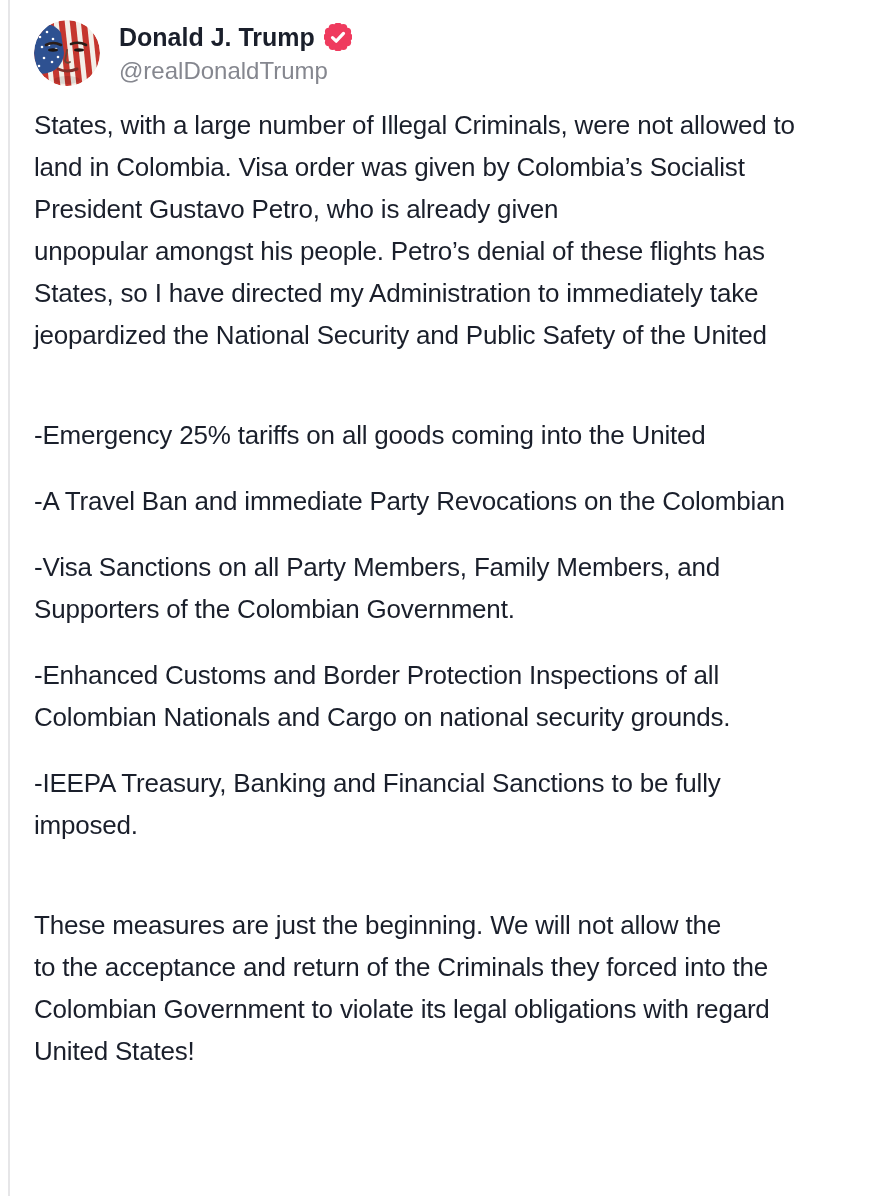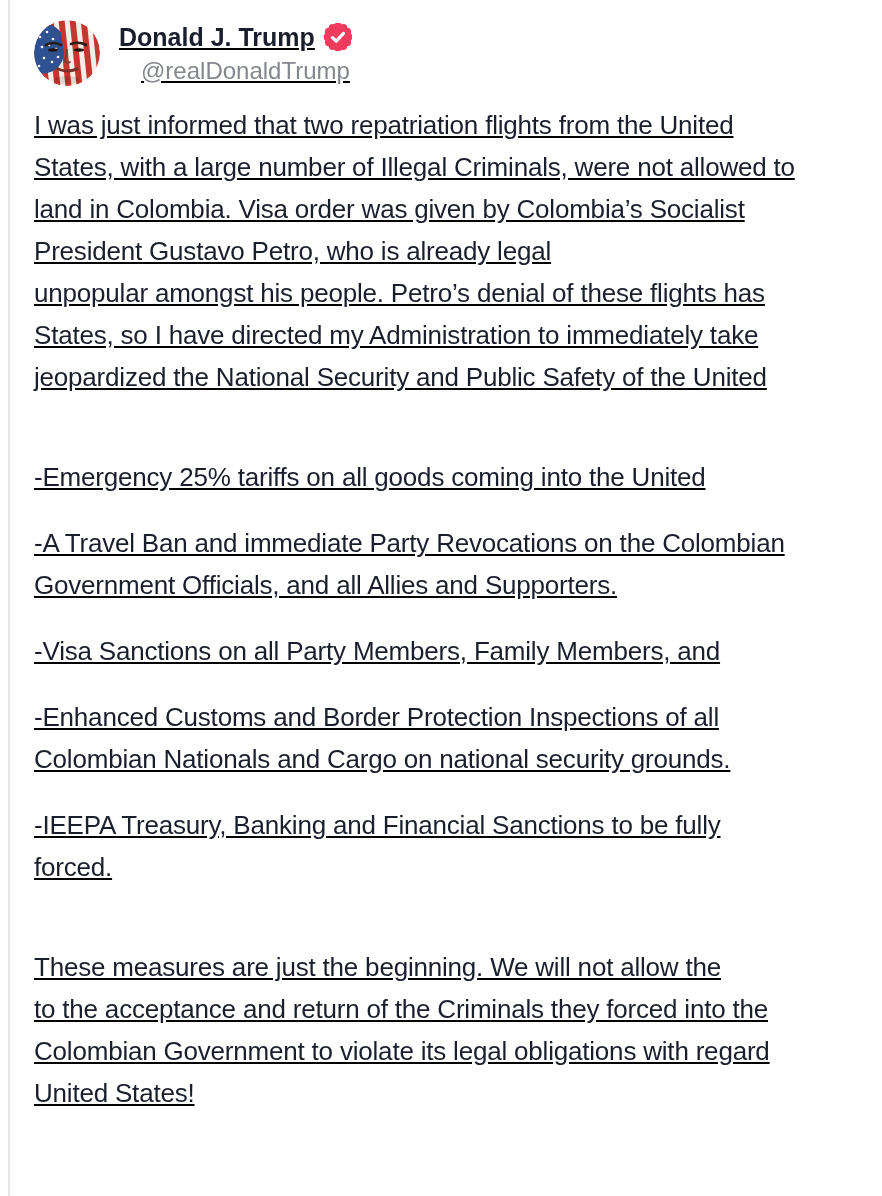--- a/index.html
+++ b/index.html
@@ -9,21 +9,20 @@
     width: 882px;
     height: 1196px;
     overflow: hidden;
     font-family: "Liberation Sans", sans-serif;
   }
   .post {
     position: relative;
     width: 882px;
     height: 948px;
     background: #ffffff;
-    text-decoration: underline;
   }
   .left-border {
     position: absolute;
     left: 8px;
     top: 0;
     width: 2px;
     height: 1196px;
     background: #e6e6e8;
   }
   .content {
@@ -59,21 +58,20 @@
     display: inline-flex;
     width: 28px;
     height: 28px;
   }
   .handle {
     margin-top: 5px;
     font-size: 24px;
     font-weight: 400;
     color: #85878f;
     line-height: 28px;
-    margin-left: 22px;
   }
   .post-body {
     margin-top: 18px;
     font-size: 26px;
     line-height: 42px;
     letter-spacing: -0.2px;
     color: #1a1f2b;
   }
   .paragraph {
     margin: 0 0 24px 0;
@@ -157,45 +155,44 @@
               <polyline points="8.5,14.6 12.2,18.2 19.5,10.4" fill="none" stroke="#ffffff" stroke-width="3.2" stroke-linecap="round" stroke-linejoin="round"></polyline>
             </svg>
           </span>
         </div>
         <div class="handle" style="color: rgb(133, 135, 143);">@realDonaldTrump</div>
       </div>
     </header>
 
     <main class="post-body" style="color: rgb(26, 31, 43);">
         <div class="paragraph">
-          <div class="post-line">I was just informed that two repatriation flights from the United</div>
           <div class="post-line">States, with a large number of Illegal Criminals, were not allowed to</div>
           <div class="post-line">land in Colombia. Visa order was given by Colombia’s Socialist</div>
-          <div class="post-line">President Gustavo Petro, who is already legal</div>
+          <div class="post-line">President Gustavo Petro, who is already given</div>
           <div class="post-line">unpopular amongst his people. Petro’s denial of these flights has</div>
           <div class="post-line">States, so I have directed my Administration to immediately take</div>
           <div class="post-line">jeopardized the National Security and Public Safety of the United</div>
         </div>
         <div class="paragraph extra-gap">
           <div class="post-line">-Emergency 25% tariffs on all goods coming into the United</div>
         </div>
         <div class="paragraph">
           <div class="post-line">-A Travel Ban and immediate Party Revocations on the Colombian</div>
-          <div class="post-line">Government Officials, and all Allies and Supporters.</div>
         </div>
         <div class="paragraph">
           <div class="post-line">-Visa Sanctions on all Party Members, Family Members, and</div>
+          <div class="post-line">Supporters of the Colombian Government.</div>
         </div>
         <div class="paragraph">
           <div class="post-line">-Enhanced Customs and Border Protection Inspections of all</div>
           <div class="post-line">Colombian Nationals and Cargo on national security grounds.</div>
         </div>
         <div class="paragraph">
           <div class="post-line">-IEEPA Treasury, Banking and Financial Sanctions to be fully</div>
-          <div class="post-line">forced.</div>
+          <div class="post-line">imposed.</div>
         </div>
         <div class="paragraph extra-gap">
           <div class="post-line">These measures are just the beginning. We will not allow the</div>
           <div class="post-line">to the acceptance and return of the Criminals they forced into the</div>
           <div class="post-line">Colombian Government to violate its legal obligations with regard</div>
           <div class="post-line">United States!</div>
         </div>
       </main>
 
   </div>

